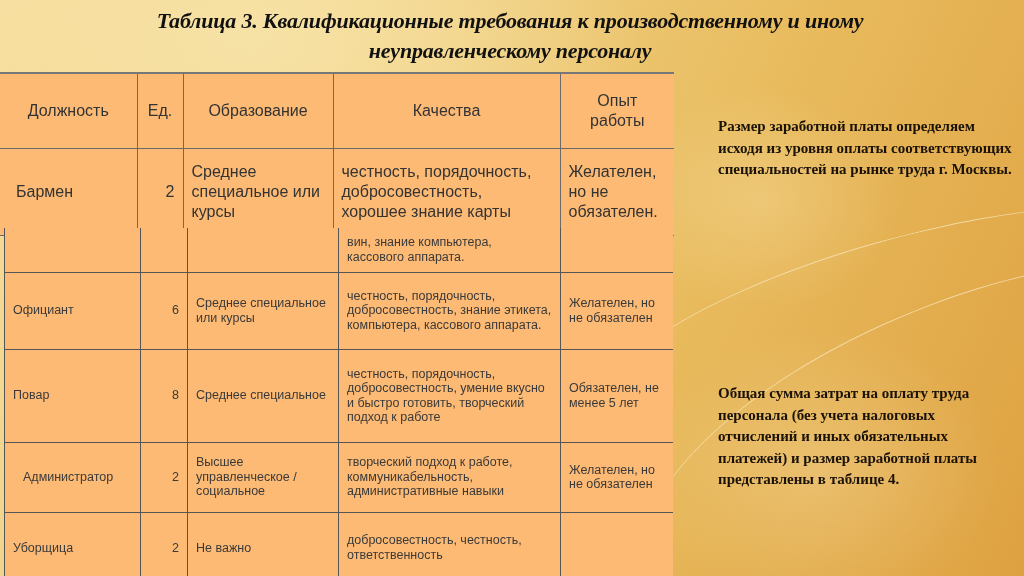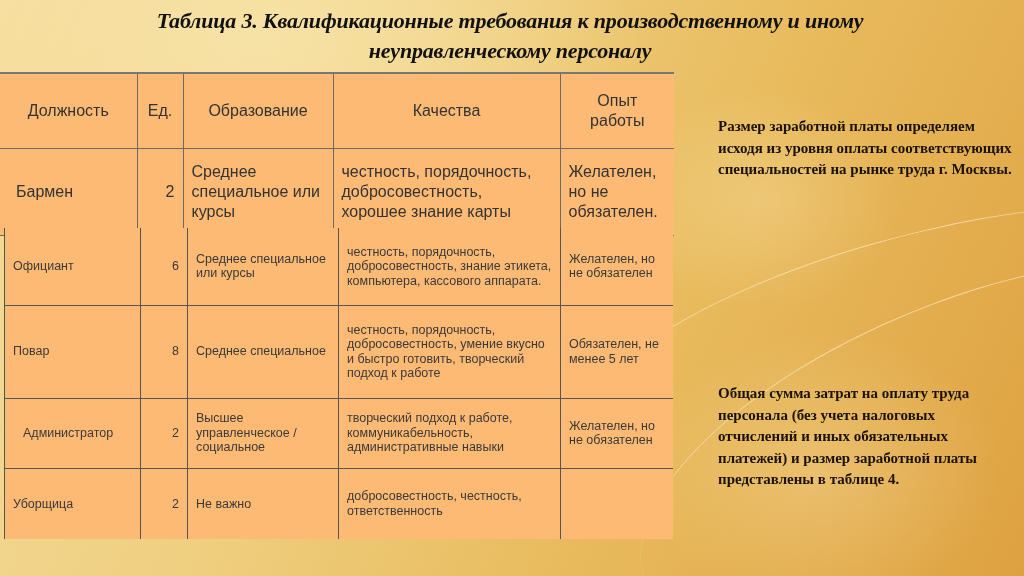--- a/index.html
+++ b/index.html
@@ -94,20 +94,27 @@
 
 <table class="tbl" id="table-bottom">
   <colgroup>
     <col style="width:136px">
       <col style="width:47px">
       <col style="width:151px">
       <col style="width:222px">
       <col style="width:112px">
   </colgroup>
   <tbody>
+      <tr style="height:44px;">
+    <td></td>
+    <td></td>
+    <td></td>
+    <td>вин, знание компьютера, кассового аппарата.</td>
+    <td></td>
+  </tr>
   <tr style="height:77px;">
     <td class="c-pos">Официант</td>
     <td class="c-num">6</td>
     <td>Среднее специальное или курсы</td>
     <td>честность, порядочность, добросовестность, знание этикета, компьютера, кассового аппарата.</td>
     <td>Желателен, но не обязателен</td>
   </tr>
   <tr style="height:93px;">
     <td style="">Повар</td>
     <td class="c-num">8</td>

